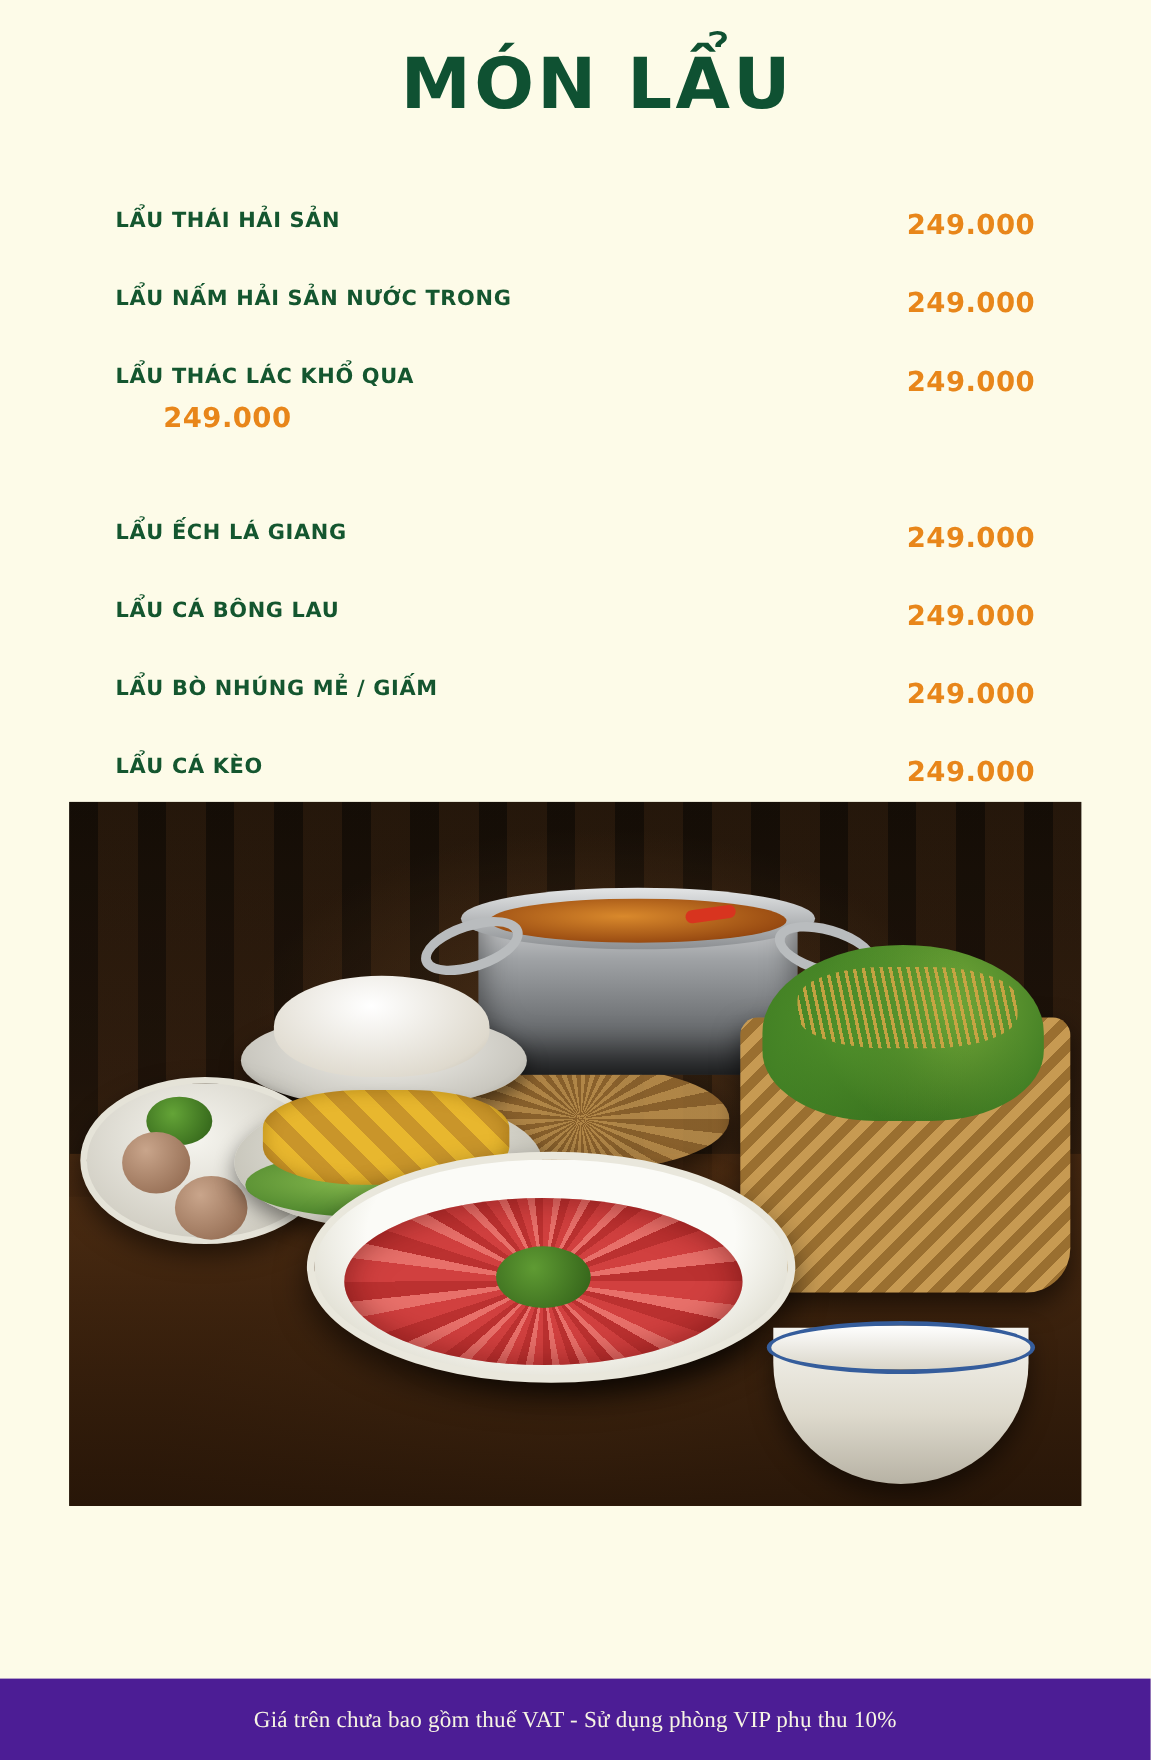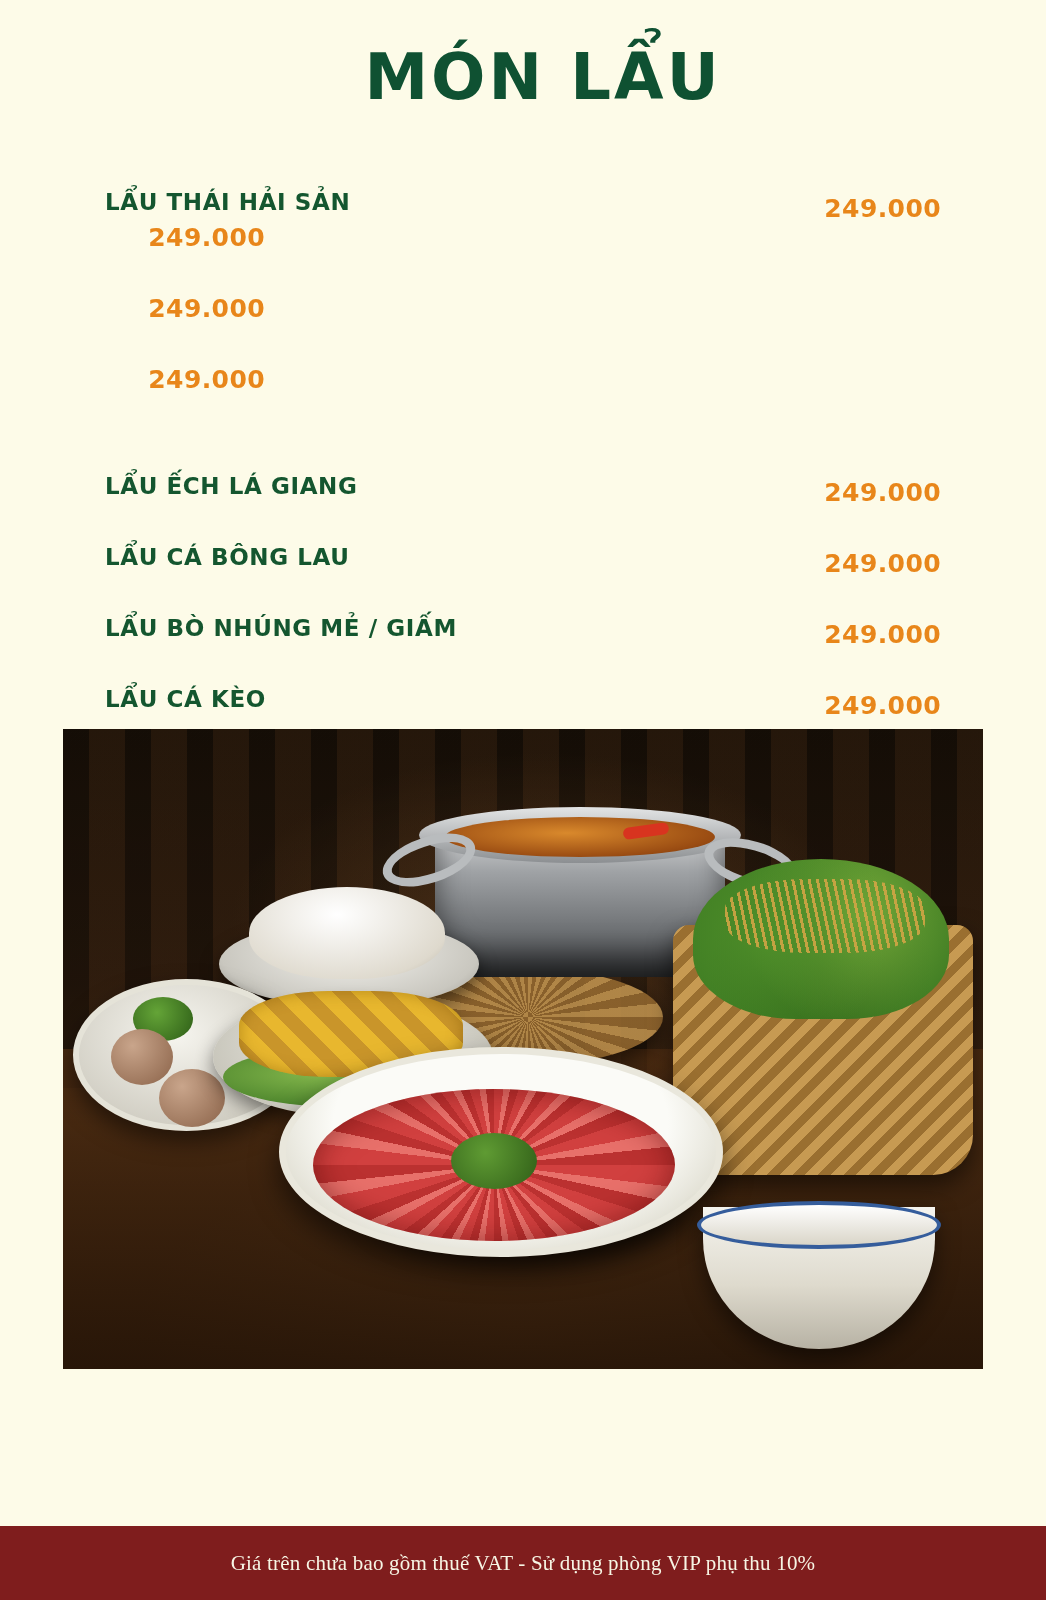--- a/index.html
+++ b/index.html
@@ -50,21 +50,21 @@
   }
   .item-row {
     display: flex;
     align-items: baseline;
     justify-content: space-between;
     height: 71px;
   }
   .item-name {
     font-family: "DejaVu Sans", sans-serif;
     font-weight: bold;
-    font-size: 23px;
+    font-size: 19px;
     letter-spacing: 0.6px;
     color: #14562f;
     text-transform: uppercase;
     white-space: nowrap;
     margin-top: 44px;
   }
   .item-price {
     font-family: "DejaVu Sans", sans-serif;
     font-weight: bold;
     font-size: 25px;
@@ -315,21 +315,21 @@
     width: 208px; height: 42px;
     border-radius: 50%;
     background: radial-gradient(ellipse at 45% 40%, #d99a33, #8c5a17 75%);
   }
 
   
   .footer {
     margin-top: auto;
     width: 100%;
     height: 74px;
-    background: #7f1d1d;
+    background: #4c1d95;
     display: flex;
     align-items: center;
     justify-content: center;
   }
   .footer-note {
     font-family: "Liberation Serif", serif;
     font-size: 21px;
     color: #f7f5e4;
     letter-spacing: 0.2px;
   }
@@ -344,25 +344,27 @@
   </div>
 
   <div class="items">
 
     <div class="item-row">
       <span class="item-name">LẨU THÁI HẢI SẢN</span>
       <span class="item-price">249.000</span>
     </div>
 
     <div class="item-row">
-      <span class="item-price">249.000</span>
-    </div>
-
-
-    <div class="item-row">
+      <span class="item-name">LẨU NẤM HẢI SẢN NƯỚC TRONG</span>
+      <span class="item-price">249.000</span>
+    </div>
+
+
+    <div class="item-row">
+      <span class="item-name">LẨU THÁC LÁC KHỔ QUA</span>
       <span class="item-price">249.000</span>
     </div>
 
     <div class="item-row">
       <span class="item-price">249.000</span>
     </div>
 
     <div class="item-row">
       <span class="item-name">LẨU ẾCH LÁ GIANG</span>
       <span class="item-price">249.000</span>

